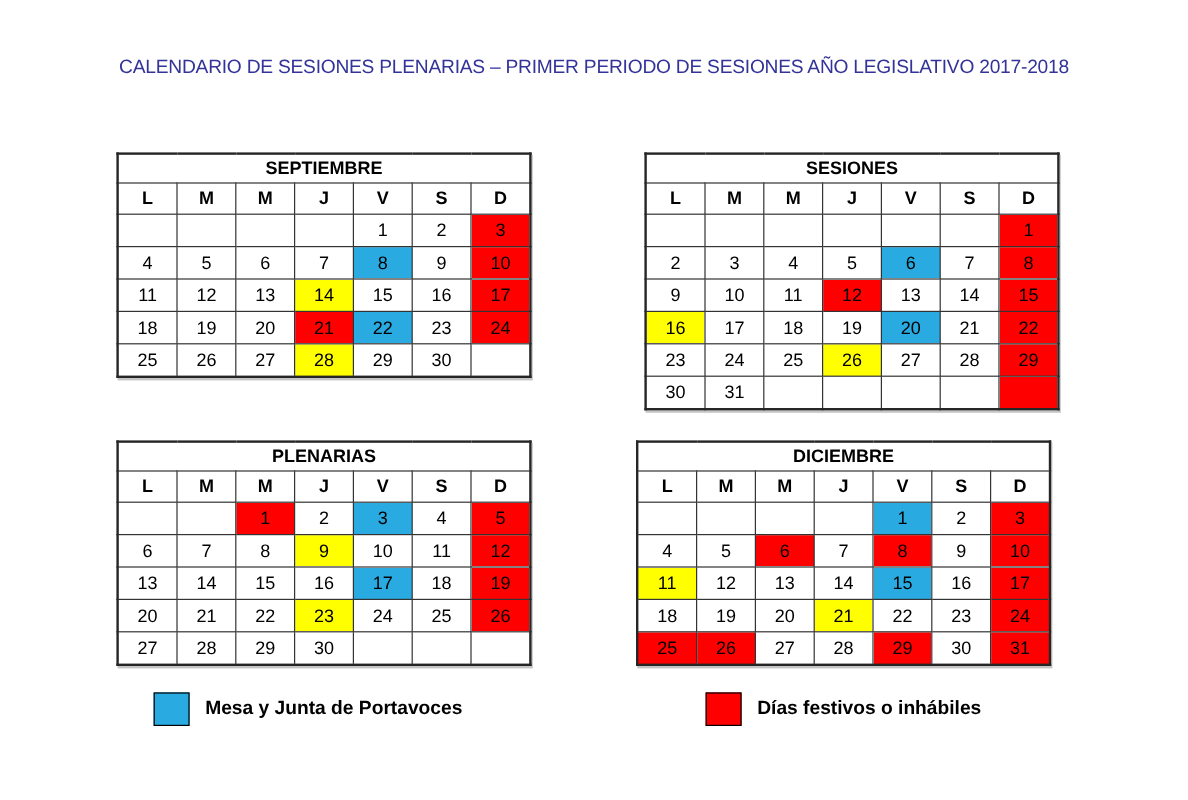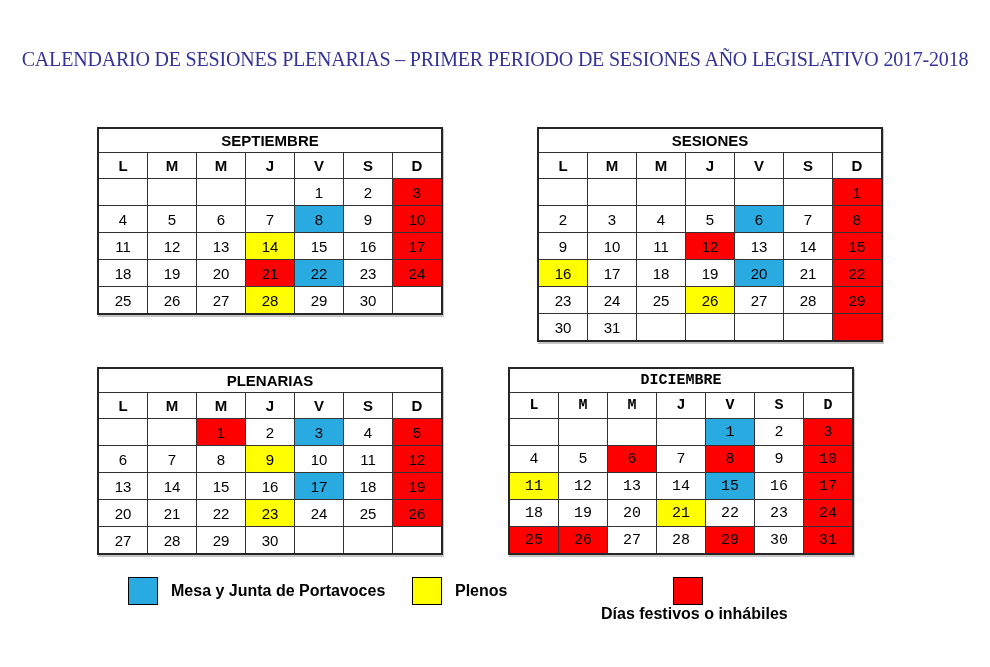--- a/index.html
+++ b/index.html
@@ -17,39 +17,38 @@
   }
   
   .title-block {
     position: absolute;
     top: 48px;
     left: 0;
     width: 100%;
     text-align: center;
   }
   .title-line1 {
-    font-size: 20px;
+    font-size: 16px;
     letter-spacing: -0.2px;
     font-weight: 400;
-    font-family: Liberation Serif, serif;
   }
   .title-line2 {
     margin-top: 13px;
     font-size: 15px;
     letter-spacing: -0.2px;
     font-weight: 400;
   }
   
   .cal {
     position: absolute;
   }
   .pos-tl { left: 97px;  top: 127px; border-radius: 12px; }
   .pos-tr { left: 537px; top: 127px; }
   .pos-bl { left: 97px;  top: 367px; }
-  .pos-br { left: 508px; top: 367px; font-family: Liberation Mono, monospace; }
+  .pos-br { left: 530px; top: 367px; }
 
   .cal table {
     border-collapse: collapse;
     table-layout: fixed;
     background: #ffffff;
     border: 2px solid #262626;
     box-shadow: 1px 2px 0 rgba(150,150,150,0.55);
   }
   .cal th, .cal td {
     border: 1px solid #333333;
@@ -97,21 +96,21 @@
   }
   .legend-item .legend-label {
     margin-left: 13px;
     font-size: 16px;
     font-weight: 700;
     color: #000000;
     white-space: nowrap;
   }
   .li-0 { left: 128px; }
   .li-1 { left: 412px; }
-  .li-2 { left: 588px; flex-direction: column; }
+  .li-2 { left: 588px; }
 </style>
 </head>
 <body>
 
 <div class="page">
 
   <div class="title-block" style="color: rgb(51, 51, 153);">
     <div class="title-line1">CALENDARIO DE SESIONES PLENARIAS – PRIMER PERIODO DE SESIONES AÑO LEGISLATIVO 2017-2018</div>
   </div>
 
@@ -383,23 +382,19 @@
           </tr>
         </tbody>
       </table>
     </div>
 
   <div class="legend">
     <div class="legend-item li-0">
       <span class="swatch" style="background: rgb(41, 171, 226);"></span>
       <span class="legend-label">Mesa y Junta de Portavoces</span>
     </div>
-    <div class="legend-item li-1">
-      <span class="swatch" style="background: rgb(255, 255, 0);"></span>
-      <span class="legend-label">Plenos</span>
-    </div>
     <div class="legend-item li-2">
       <span class="swatch" style="background: rgb(255, 0, 0);"></span>
       <span class="legend-label">Días festivos o inhábiles</span>
     </div>
   </div>
 
 </div>
 
 </body></html>

